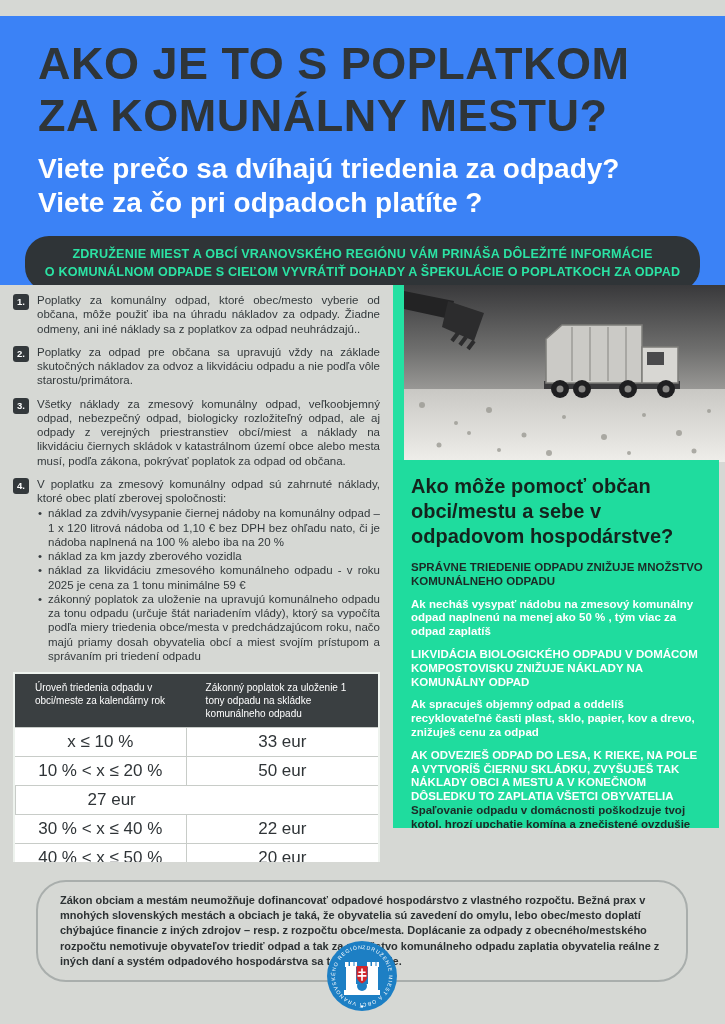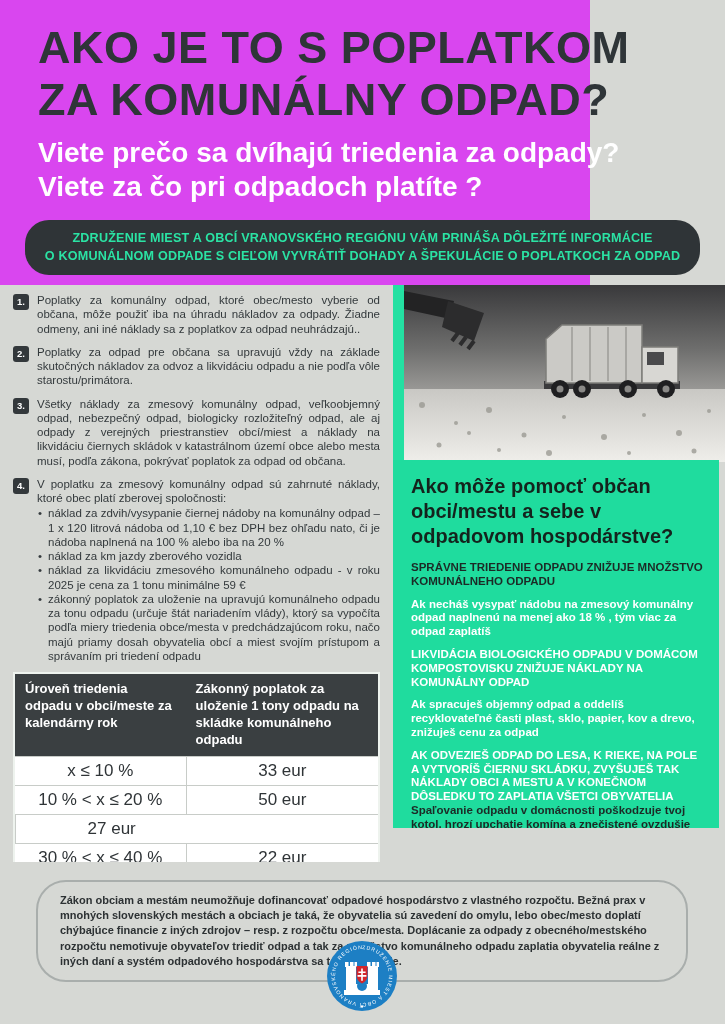--- a/index.html
+++ b/index.html
@@ -1,22 +1,22 @@
 <!DOCTYPE html>
 <html><head>
 <meta charset="utf-8">
 <style>
   * { margin:0; padding:0; box-sizing:border-box; }
   body { background:#888; font-family:"Liberation Sans", sans-serif; }
   .page { position:relative; width:725px; height:1024px; margin:0 auto;
           background:#d6d8d4; overflow:hidden; }
 
   
-  .header { position:absolute; left:0; top:0; width:590px; height:285px;
-            background:#d946ef; }
+  .header { position:absolute; left:0; top:16px; width:725px; height:285px;
+            background:#3b82f6; }
   .title { position:absolute; left:38px; top:22px; width:660px;
            font-size:45px; line-height:1.16; font-weight:bold;
            letter-spacing:.5px; color:#2f3538; }
   .subtitle { position:absolute; left:38px; top:136px; width:660px;
               font-size:28px; line-height:1.2; font-weight:bold; color:#ffffff; }
   .banner { position:absolute; left:25px; top:220px; width:675px;
             background:#2f3437; border-radius:24px; padding:9px 14px;
             text-align:center; }
   .banner div { color:#2be3a4; font-size:12.6px; font-weight:bold;
                 line-height:1.45; letter-spacing:.2px; }
@@ -33,22 +33,22 @@
            background:#33383b; color:#fff; border-radius:3px;
            display:flex; align-items:center; justify-content:center;
            font-size:9.5px; font-weight:bold; }
   .bullets { margin-top:1px; }
   .bullet { position:relative; padding-left:11px; }
   .bullet::before { content:"•"; position:absolute; left:1px; top:0; }
 
   
   .fee-table { margin:4px 0 10px 0; border:2px solid #eef3ee; }
   .t-head { display:flex; background:#3a3f41; color:#fff; }
-  .t-head .c1, .t-head .c2 { padding:7px 10px; font-size:13px;
-        font-weight:bold; line-height:1.3; text-align:left; }
+  .t-head .c1, .t-head .c2 { padding:7px 20px; font-size:10px;
+        font-weight:normal; line-height:1.3; text-align:left; }
   .c1 { flex:0 0 47%; } .c2 { flex:0 0 53%; }
   .t-row { display:flex; background:#ffffff; border-top:1px solid #c8ccc8; }
   .t-row .c1, .t-row .c2 { padding:4px 4px; font-size:17px; color:#2f3437;
         text-align:center; }
   .t-row .c2 { border-left:1px solid #c8ccc8; }
 
   
   .photo { position:absolute; left:404px; top:285px; width:321px; height:177px;
            background:#6f6f6e; }
   .photo svg { display:block; }
@@ -73,21 +73,21 @@
   .logo { position:absolute; left:326px; top:940px; width:72px; height:72px; }
 </style>
 </head>
 <body>
 
 <div class="page">
 
   <div class="header">
     <div class="title">
       <div>AKO JE TO S POPLATKOM</div>
-      <div>ZA KOMUNÁLNY ODPAD?</div>
+      <div>ZA KOMUNÁLNY MESTU?</div>
     </div>
     <div class="subtitle">
       <div>Viete prečo sa dvíhajú triedenia za odpady?</div>
       <div>Viete za čo pri odpadoch platíte ?</div>
     </div>
     <div class="banner">
       <div>ZDRUŽENIE MIEST A OBCÍ VRANOVSKÉHO REGIÓNU VÁM PRINÁŠA DÔLEŽITÉ INFORMÁCIE</div>
       <div>O KOMUNÁLNOM ODPADE S CIEĽOM VYVRÁTIŤ DOHADY A ŠPEKULÁCIE O POPLATKOCH ZA ODPAD</div>
     </div>
   </div>
@@ -209,21 +209,21 @@
           <circle cx="224" cy="104" r="3.5" fill="#8a8987"></circle>
         <circle cx="262" cy="104" r="9" fill="#1f1f21"></circle>
           <circle cx="262" cy="104" r="3.5" fill="#8a8987"></circle>
       </g>
     </svg>
   </div>
 
   <div class="green-panel">
     <div class="gp-title">Ako môže pomocť občan obci/mestu a sebe v odpadovom hospodárstve?</div>
     <div class="blk blk-dark">SPRÁVNE TRIEDENIE ODPADU ZNIŽUJE MNOŽSTVO KOMUNÁLNEHO ODPADU</div>
-    <div class="blk blk-white">Ak necháš vysypať nádobu na zmesový komunálny odpad naplnenú na menej ako 18 % , tým viac za odpad zaplatíš</div>
+    <div class="blk blk-white">Ak necháš vysypať nádobu na zmesový komunálny odpad naplnenú na menej ako 50 % , tým viac za odpad zaplatíš</div>
     <div class="blk blk-white">LIKVIDÁCIA BIOLOGICKÉHO ODPADU V DOMÁCOM KOMPOSTOVISKU ZNIŽUJE NÁKLADY NA KOMUNÁLNY ODPAD</div>
     <div class="blk blk-white">Ak spracuješ objemný odpad a oddelíš recyklovateľné časti plast, sklo, papier, kov a drevo, znižuješ cenu za odpad</div>
     <div class="blk blk-white no-gap">AK ODVEZIEŠ ODPAD DO LESA, K RIEKE, NA POLE A VYTVORÍŠ ČIERNU SKLÁDKU, ZVYŠUJEŠ TAK NÁKLADY OBCI A MESTU A V KONEČNOM DÔSLEDKU TO ZAPLATIA VŠETCI OBYVATELIA</div>
     <div class="blk blk-dark">Spaľovanie odpadu v domácnosti poškodzuje tvoj kotol, hrozí upchatie komína  a znečistené ovzdušie dýchaš ty, tvoja rodina, susedia a okolie</div>
   </div>
 
   <div class="footer-note">Zákon obciam a mestám neumožňuje dofinancovať odpadové hospodárstvo z vlastného rozpočtu. Bežná prax v mnohých slovenských mestách a obciach je taká, že obyvatelia sú zavedení do omylu, lebo obec/mesto  doplatí chýbajúce financie z iných zdrojov – resp. z rozpočtu obce/mesta. Doplácanie za odpady z obecného/mestského rozpočtu nemotivuje obyvateľov triediť odpad a tak za množstvo komunálneho odpadu zaplatia obyvatelia reálne z iných daní a systém odpadového hospodárstva sa tak deformuje.</div>
 
   <div class="logo">
     <svg width="72" height="72" viewBox="0 0 72 72">

